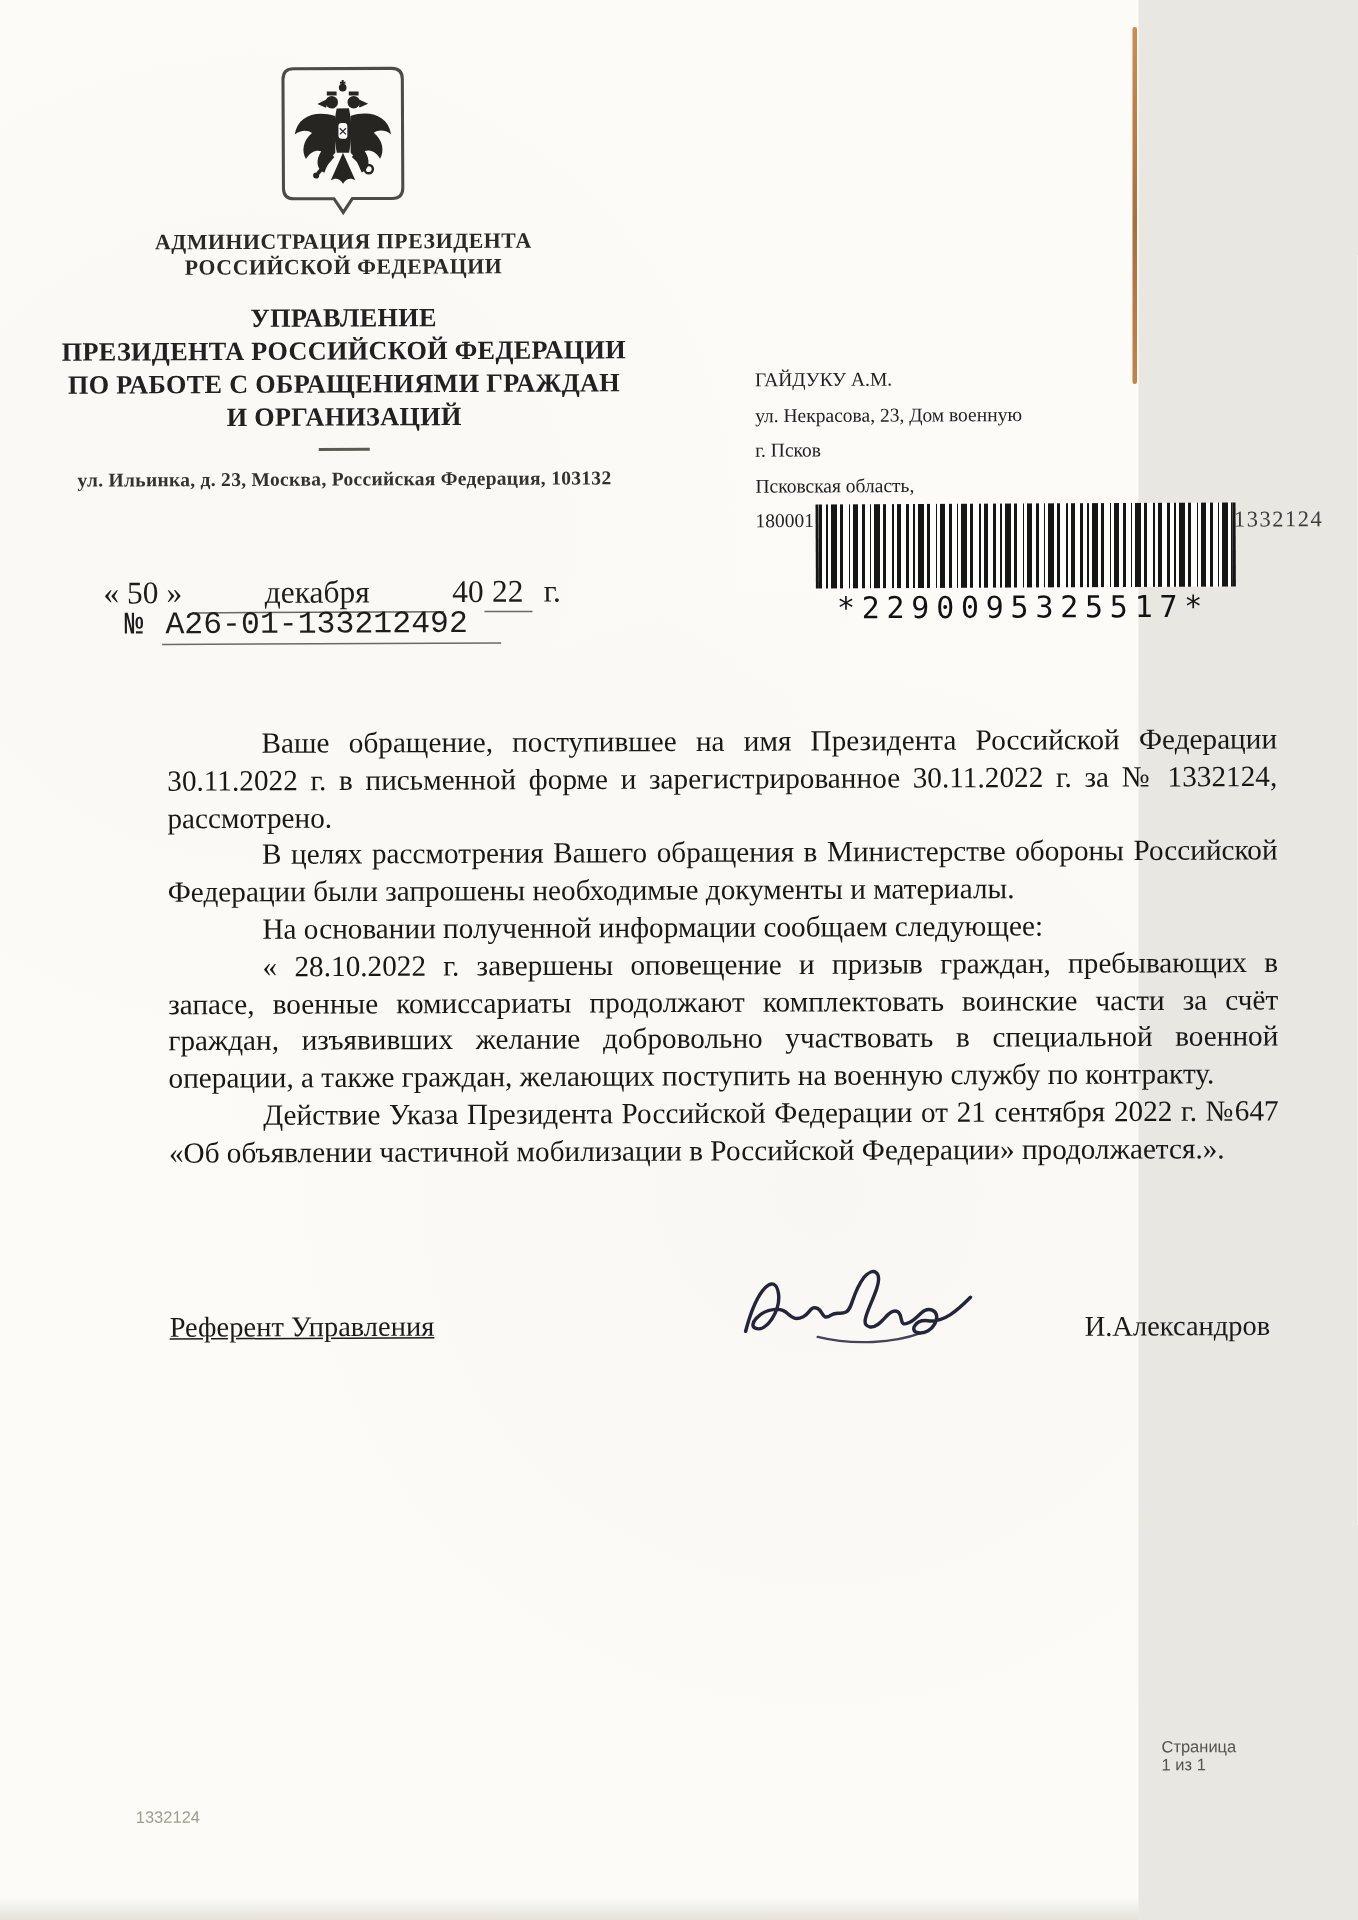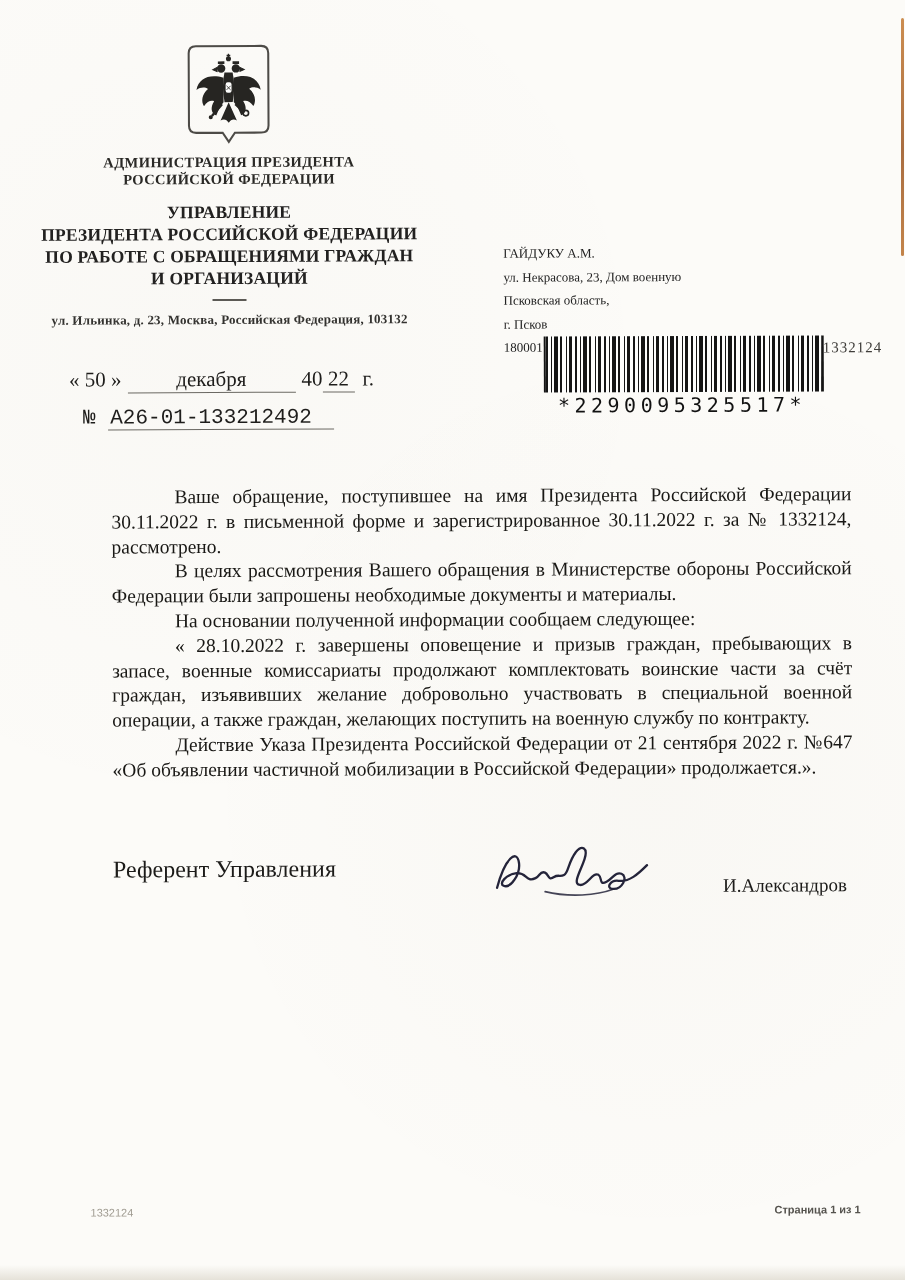--- a/index.html
+++ b/index.html
@@ -2,21 +2,21 @@
 <html lang="ru"><head>
 <meta charset="utf-8">
 <style>
   html,body{margin:0;padding:0;}
   body{
     width:905px;height:1280px;overflow:hidden;
     font-family:"Liberation Serif","DejaVu Serif",serif;
     background:#e9e7e2;
   }
   .paper{
-    position:relative;width:905px;height:1280px;
+    position:relative;width:759px;height:1280px;
     background:
       radial-gradient(circle at 22% 28%, rgba(90,80,50,0.015), transparent 42%),
       radial-gradient(circle at 72% 62%, rgba(90,70,30,0.02), transparent 46%),
       #fcfbf8;
     color:#1d1c1a;
   }
   .paper::after{
     content:"";position:absolute;left:0;right:0;bottom:0;height:15px;
     background:linear-gradient(to bottom, rgba(0,0,0,0), rgba(170,160,135,0.28));
     pointer-events:none;
@@ -51,37 +51,37 @@
       #151515 14px 16px,#fdfdfc 16px 20px,
       #151515 20px 21px,#fdfdfc 21px 23px,
       #151515 23px 26px,#fdfdfc 26px 29px);
     border-left:2px solid #151515;border-right:2px solid #151515;
   }
   .bar-digits{margin-top:1px;font-family:"DejaVu Sans Mono",monospace;font-size:20px;letter-spacing:4.5px;color:#121212;white-space:nowrap;}
   .bar-regnum{position:absolute;left:824px;top:341px;font-size:15px;color:#3f3d3a;letter-spacing:1px;}
 
   
   .date-line{position:absolute;left:70px;top:366px;font-size:21px;color:#1e1d1b;display:flex;align-items:baseline;}
-  .u-month{display:inline-block;width:168px;text-align:center;border-bottom:1.5px solid #6b6963;margin:0 6px;}
+  .u-month{display:inline-block;width:168px;text-align:center;border-bottom:1.5px solid #6b6963;margin:16px 6px;}
   .u-year{display:inline-block;min-width:32px;text-align:center;border-bottom:1.5px solid #6b6963;}
   .num-line{position:absolute;left:84px;top:405px;font-size:21px;color:#1e1d1b;font-family:Liberation Mono, monospace;}
   .num-value{border-bottom:1.5px solid #6b6963;padding-right:22px;padding-left:2px;}
 
   
   .body-text{position:absolute;left:112px;top:484px;width:740px;font-size:19.5px;line-height:24.8px;color:#191815;text-align:justify;}
   .body-text p{margin:0;text-indent:63px;}
 
   
-  .sig-title{position:absolute;left:112px;top:855px;font-size:24px;color:#1c1b19;}
+  .sig-title{position:absolute;left:112px;top:874px;font-size:19px;color:#1c1b19;text-decoration:underline;}
   .sig-img{position:absolute;left:486px;top:838px;}
   .sig-name{position:absolute;left:722px;top:876px;font-size:19px;color:#1c1b19;}
 
   
   .footer-id{position:absolute;left:88px;top:1205px;font-family:"Liberation Sans","DejaVu Sans",sans-serif;font-size:11px;color:#a09c92;}
-  .footer-page{position:absolute;left:772px;top:1205px;font-family:"Liberation Sans","DejaVu Sans",sans-serif;font-size:11px;color:#55534e;font-weight:bold;}
+  .footer-page{position:absolute;left:772px;top:1161px;font-family:"Liberation Sans","DejaVu Sans",sans-serif;font-size:11px;color:#55534e;}
 </style>
 </head>
 <body>
 
 <div class="paper">
   <div class="edge-streak"></div>
 
   <div class="scan">
 
     <div class="letterhead">
@@ -122,22 +122,22 @@
       </div>
 
       <hr class="rule-dash">
 
       <div class="lh-address">ул. Ильинка, д. 23, Москва, Российская Федерация, 103132</div>
     </div>
 
     <div class="recipient">
       <div>ГАЙДУКУ А.М.</div>
       <div>ул. Некрасова, 23, Дом военную</div>
+      <div>г. Псков</div>
       <div>Псковская область,</div>
-      <div>г. Псков</div>
       <div>180001</div>
     </div>
 
     <div class="barcode-wrap">
       <div class="bars"></div>
       <div class="bar-digits">*2290095325517*</div>
     </div>
     <div class="bar-regnum">1332124</div>
 
     <div class="date-line">

